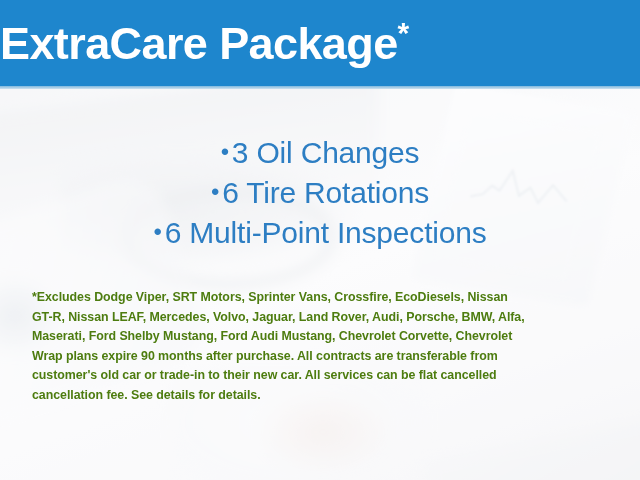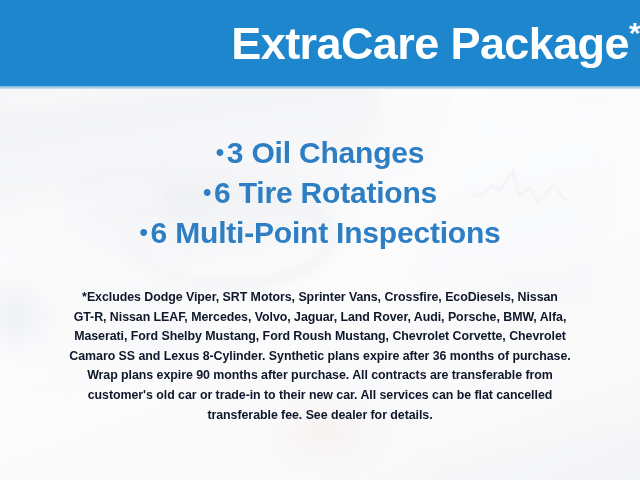--- a/index.html
+++ b/index.html
@@ -110,21 +110,21 @@
 
   
   .header-band {
     position: absolute;
     left: 0; top: 0;
     width: 640px;
     height: 86px;
     background: #1e86cd;
     display: flex;
     align-items: center;
-    justify-content: flex-end;
+    justify-content: flex-start;
   }
   .header-underline {
     position: absolute;
     left: 0; top: 86px;
     width: 640px;
     height: 3px;
     background: linear-gradient(180deg, #7fb8dd 0%, #cfe2f0 100%);
   }
   .header-title {
     color: #ffffff;
@@ -144,41 +144,41 @@
   
   .benefits {
     position: absolute;
     left: 0; top: 132px;
     width: 640px;
     text-align: center;
   }
   .benefit-line {
     color: #2d7ec3;
     font-size: 30px;
-    font-weight: bold;
+    font-weight: normal;
     line-height: 39px;
     white-space: nowrap;
     letter-spacing: -0.2px;
   }
   .benefit-line .dot {
     font-size: 24px;
     vertical-align: 3px;
     padding-right: 3px;
   }
 
   
   .disclaimer {
     position: absolute;
     left: 32px; top: 288px;
     width: 576px;
-    color: #0f172a;
+    color: #4d7c0f;
     font-size: 12.4px;
     font-weight: bold;
     line-height: 19.6px;
-    text-align: center;
+    text-align: left;
     letter-spacing: -0.05px;
   }
   .disclaimer p { margin: 0; }
 </style>
 </head>
 <body>
 
 <div id="promo-card">
 
   <div class="bg-layer">
@@ -206,20 +206,19 @@
 
   <div class="benefits">
     <div class="benefit-line"><span class="dot">•</span><span>3 Oil Changes</span></div>
     <div class="benefit-line"><span class="dot">•</span><span>6 Tire Rotations</span></div>
     <div class="benefit-line"><span class="dot">•</span><span>6 Multi-Point Inspections</span></div>
   </div>
 
   <div class="disclaimer">
     <p>*Excludes Dodge Viper, SRT Motors, Sprinter Vans, Crossfire, EcoDiesels, Nissan</p>
     <p>GT-R, Nissan LEAF, Mercedes, Volvo, Jaguar, Land Rover, Audi, Porsche, BMW, Alfa,</p>
-    <p>Maserati, Ford Shelby Mustang, Ford Roush Mustang, Chevrolet Corvette, Chevrolet</p>
-    <p>Camaro SS and Lexus 8-Cylinder. Synthetic plans expire after 36 months of purchase.</p>
+    <p>Maserati, Ford Shelby Mustang, Ford Audi Mustang, Chevrolet Corvette, Chevrolet</p>
     <p>Wrap plans expire 90 months after purchase. All contracts are transferable from</p>
     <p>customer's old car or trade-in to their new car. All services can be flat cancelled</p>
-    <p>transferable fee. See dealer for details.</p>
+    <p>cancellation fee. See details for details.</p>
   </div>
 
 </div>
 
 </body></html>

